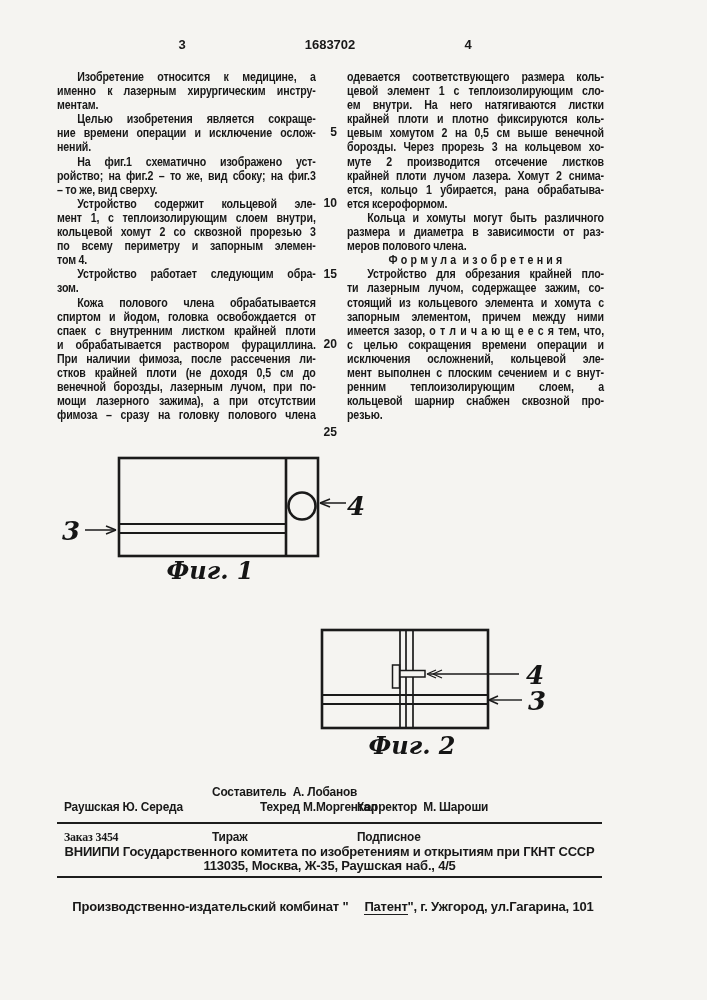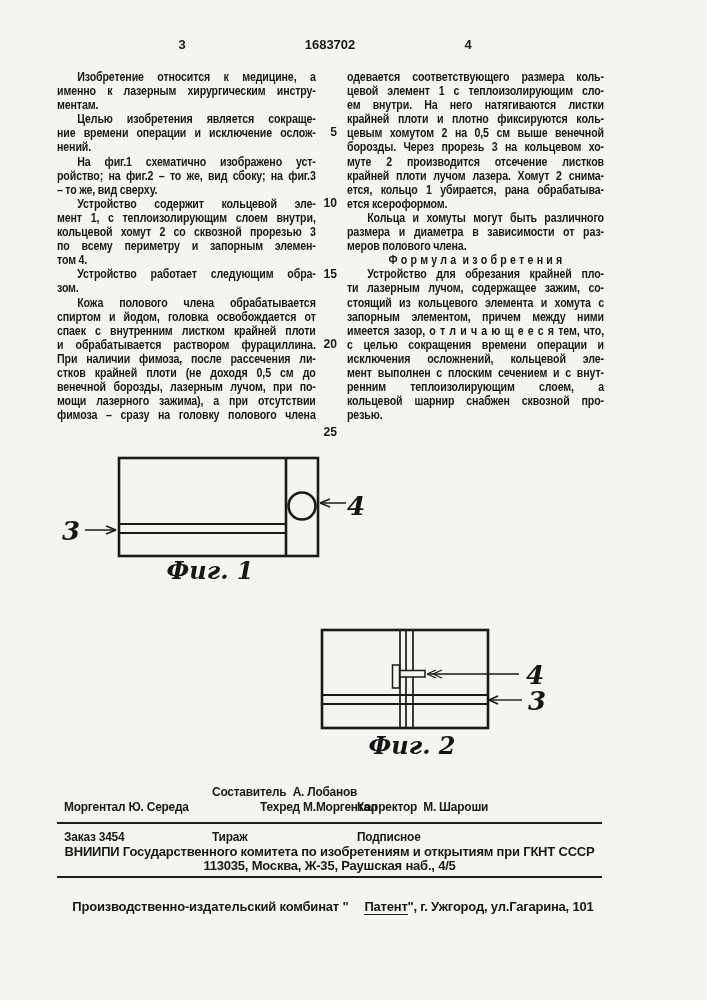--- a/index.html
+++ b/index.html
@@ -153,27 +153,27 @@
       <line x1="203" y1="78" x2="194" y2="82"></line>
       <line x1="203" y1="86" x2="194" y2="82"></line>
     </g>
   </g>
   <text class="figlab" x="240" y="66" text-anchor="middle">4</text>
   <text class="figlab" x="242" y="92" text-anchor="middle">3</text>
   <text class="figcap" x="117" y="136" text-anchor="middle">Фиг. 2</text>
 </svg>
 
 <span class="ft" style="left:212px;top:785px;">Составитель  А. Лобанов</span>
-<span class="ft" style="left:64px;top:800px;">Моргентал Ю. Середа</span>
+<span class="ft" style="left:64px;top:800px;">Раушская Ю. Середа</span>
 <span class="ft" style="left:212px;top:800px;margin-left:48px;">Техред М.Моргентал</span>
 <span class="ft" style="left:357px;top:800px;">Корректор  М. Шароши</span>
 
 <div class="rule" style="top:822px;"></div>
 
-<span class="ft" style="left:64px;top:830px;">Заказ 3454</span>
+<span class="ft" style="left:64px;top:830px;font-family:Liberation Serif, serif;">Заказ 3454</span>
 <span class="ft" style="left:212px;top:830px;">Тираж</span>
 <span class="ft" style="left:357px;top:830px;">Подписное</span>
 
 <div class="ftc" style="top:844px;">ВНИИПИ Государственного комитета по изобретениям и открытиям при ГКНТ СССР</div>
 <div class="ftc" style="top:858px;">113035, Москва, Ж-35, Раушская наб., 4/5</div>
 
 <div class="rule" style="top:876px;"></div>
 
 <div class="ftc" style="top:884px;">
   <span>Производственно-издательский комбинат "</span><span class="uline">Патент</span><span>", г. Ужгород, ул.Гагарина, 101</span>

